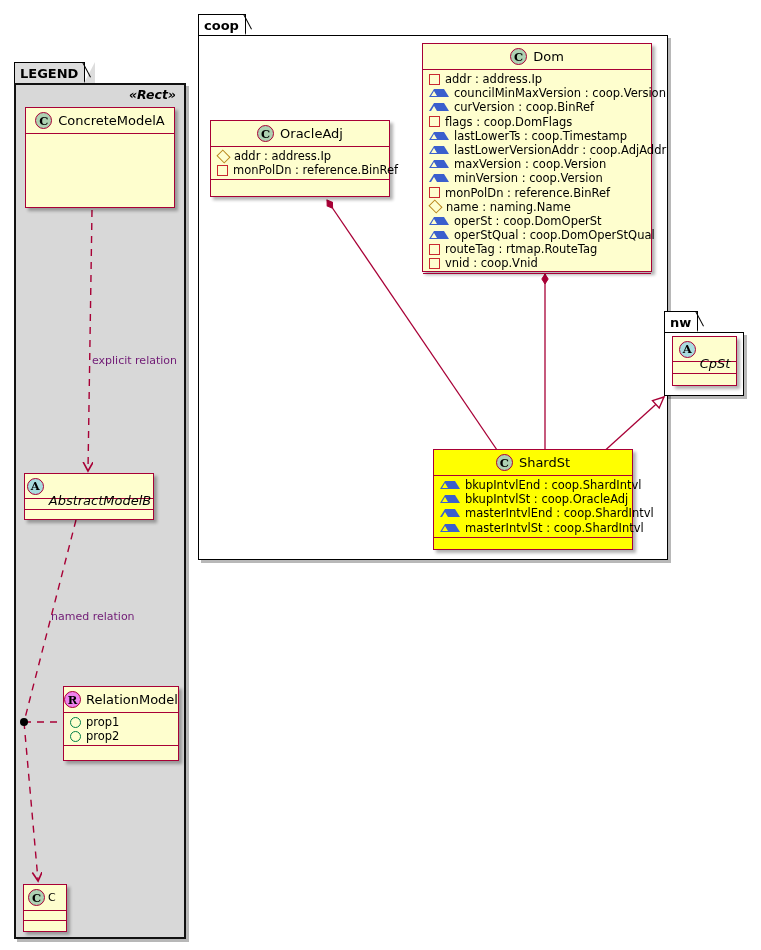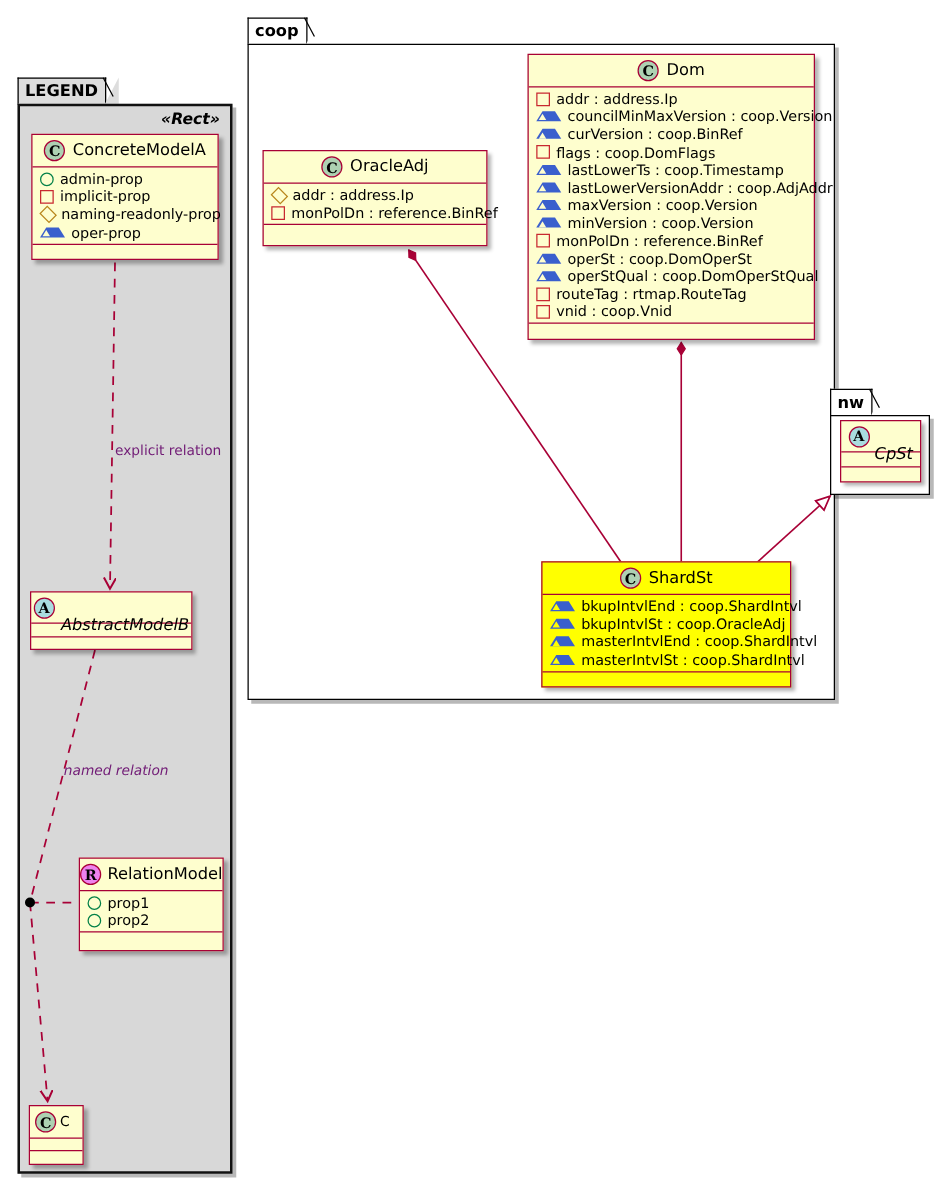--- a/index.html
+++ b/index.html
@@ -154,21 +154,21 @@
     <path d="M76,520 L24,722" stroke="#A80036" stroke-width="1.4" fill="none" stroke-dasharray="7,6"></path>
 
     <path d="M24,722 L62,722" stroke="#A80036" stroke-width="1.4" fill="none" stroke-dasharray="7,6"></path>
 
     <path d="M24,722 L38,880" stroke="#A80036" stroke-width="1.4" fill="none" stroke-dasharray="7,6" marker-end="url(#arrowOpen)"></path>
 
     <circle cx="24" cy="722" r="4" fill="#000"></circle>
   </svg>
 
   <div class="edge-label" style="left:92px;top:354px;">explicit relation</div>
-  <div class="edge-label" style="left:51px;top:610px;font-style:italic;">named relation</div>
+  <div class="edge-label" style="left:51px;top:610px;">named relation</div>
 
   <div class="cls" style="left:422px;top:43px;width:230px;height:229px;">
     <div class="hdr">
       <span class="badge c">C</span>
       <span class="nm">Dom</span>
     </div>
     <div class="attrs">
       <div class="attr">
           <span class="pic square"></span>
           <span>addr : address.Ip</span>
@@ -197,20 +197,24 @@
           <span class="pic tri"></span>
           <span>maxVersion : coop.Version</span>
         </div>
       <div class="attr">
           <span class="pic tri"></span>
           <span>minVersion : coop.Version</span>
         </div>
       <div class="attr">
           <span class="pic square"></span>
           <span>monPolDn : reference.BinRef</span>
+        </div>
+      <div class="attr">
+          <span class="pic diamond"></span>
+          <span>name : naming.Name</span>
         </div>
       <div class="attr">
           <span class="pic tri"></span>
           <span>operSt : coop.DomOperSt</span>
         </div>
       <div class="attr">
           <span class="pic tri"></span>
           <span>operStQual : coop.DomOperStQual</span>
         </div>
       <div class="attr">
@@ -278,38 +282,20 @@
     <div class="meths" style="height:12px;"></div>
   </div>
 
   <div class="stereo" style="left:24px;top:87px;width:152px;">«Rect»</div>
 
   <div class="cls" style="left:25px;top:107px;width:150px;height:101px;">
     <div class="hdr">
       <span class="badge c">C</span>
       <span class="nm">ConcreteModelA</span>
     </div>
-    <div class="attrs">
-      <div class="attr">
-          <span class="pic circle"></span>
-          <span>admin-prop</span>
-        </div>
-      <div class="attr">
-          <span class="pic square"></span>
-          <span>implicit-prop</span>
-        </div>
-      <div class="attr">
-          <span class="pic diamond"></span>
-          <span>naming-readonly-prop</span>
-        </div>
-      <div class="attr">
-          <span class="pic tri"></span>
-          <span>oper-prop</span>
-        </div>
-    </div>
     <div class="meths"></div>
   </div>
 
   <div class="cls" style="left:24px;top:473px;width:130px;height:47px;">
     <div class="hdr" style="height:24px;gap:5px;">
       <span class="badge a">A</span>
       <span class="nm abs">AbstractModelB</span>
     </div>
     <div class="attrs" style="height:10px;padding:0;"></div>
     <div class="meths" style="height:11px;"></div>

